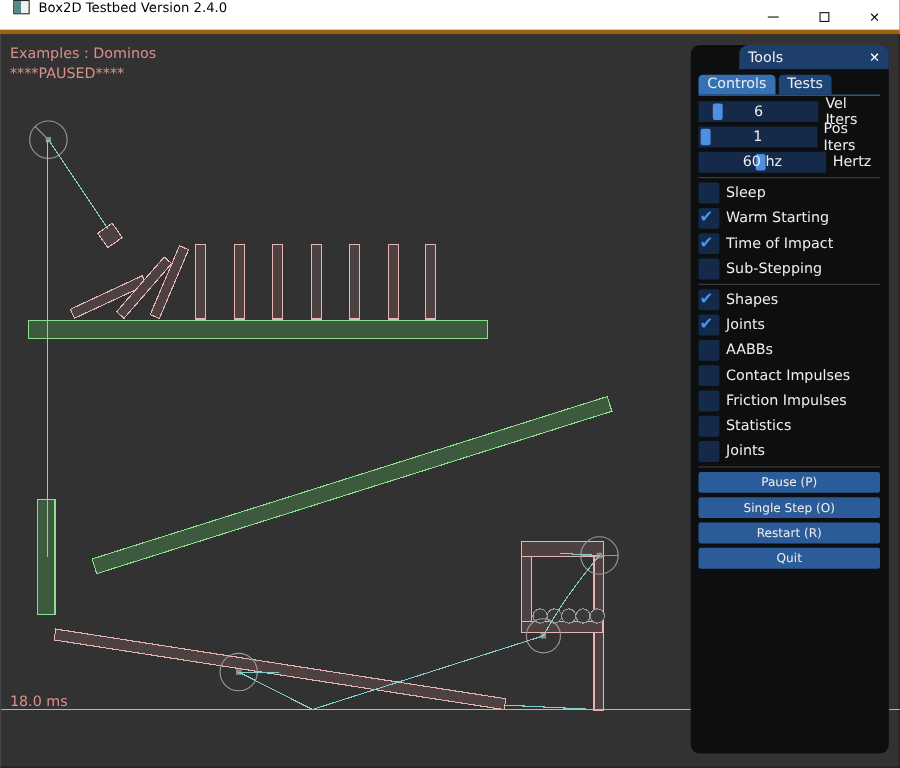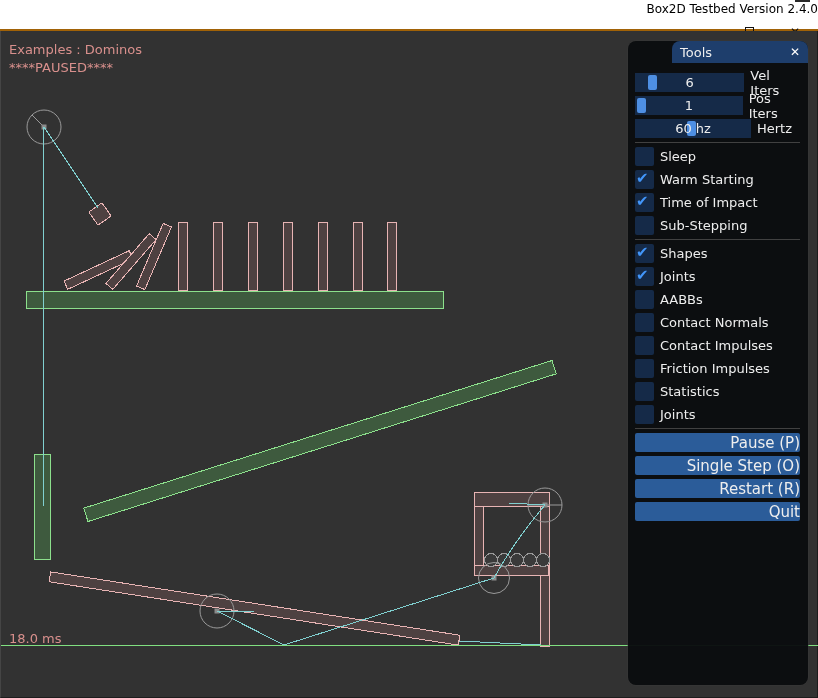--- a/index.html
+++ b/index.html
@@ -1,21 +1,21 @@
 <!DOCTYPE html>
 <html><head>
 <meta charset="utf-8">
 <style>
   * { margin:0; padding:0; box-sizing:border-box; }
   html,body { width:818px; height:698px; overflow:hidden; }
   body { font-family:"DejaVu Sans", sans-serif; background:#323232; position:relative; }
 
   
   .titlebar { position:absolute; top:0; left:0; width:818px; height:31px; background:#ffffff;
-              display:flex; align-items:flex-end; border-bottom:2px solid #a16207;flex-direction:column; }
+              display:flex; align-items:flex-start; border-bottom:4px solid #a16207; }
   .app-icon { width:15px; height:13px; margin-left:12px; margin-right:8px;
               border:1px solid #2a2a2a; background:linear-gradient(90deg,#4d8d8d 0 45%,#f2f2f2 45% 100%); }
   .title-text { font-size:12px; color:#000; }
   .caption-buttons { margin-left:auto; display:flex; height:31px; }
   .caption-btn { width:46px; height:31px; display:flex; align-items:center; justify-content:center;
                  font-size:13px; color:#111; cursor:pointer; }
   .min-glyph { display:block; width:10px; height:1px; background:#111; }
   .max-glyph { display:block; width:9px; height:9px; border:1px solid #111; }
   .close-glyph { font-size:12px; }
 
@@ -52,21 +52,21 @@
   .slider-value { position:absolute; left:0; top:0; width:100%; height:100%;
                   display:flex; align-items:center; justify-content:center; }
 
   .checkbox { position:relative; width:19px; height:19px; background:#152a48; border-radius:2px; flex:0 0 auto; }
   .checkbox .check { display:none; position:absolute; left:1px; top:-1px; color:#4296fa; font-size:15px; font-weight:bold; }
   .checkbox[data-checked="true"] .check { display:block; }
 
   .separator { height:1px; background:#414141; margin:4px 0 4px; }
 
   .btn { display:block; width:100%; height:19px; margin-bottom:4px; background:#2b5c99; border:none;
-         border-radius:2px; color:#eeeeee; font-family:inherit; font-size:15px; cursor:pointer;text-align:right; }
+         border-radius:2px; color:#eeeeee; font-family:inherit; font-size:11px; cursor:pointer; }
 </style>
 </head>
 <body>
 
 <div class="titlebar">
   <div class="app-icon"></div>
   <span class="title-text">Box2D Testbed Version 2.4.0</span>
   <div class="caption-buttons">
     <div class="caption-btn">
         <span class="min-glyph"></span>
@@ -171,20 +171,26 @@
   <div class="hud hud-ms">18.0 ms</div>
 </div>
 
 <div class="panel">
   <div class="panel-header">
     <span class="panel-title">Tools</span>
     <span class="panel-close">✕</span>
   </div>
   <div class="panel-body">
 
+    <div class="tabbar">
+
+        <div class="tab" data-active="true">Controls</div>
+
+        <div class="tab" data-active="false">Tests</div>
+      </div>
 
     <div class="rows">
 
         <div class="row">
           <div class="slider-track">
             <div class="slider-grab" style="left: 12%;"></div>
             <span class="slider-value">6</span>
           </div>
           <span class="row-label">Vel Iters</span>
         </div>
@@ -258,26 +264,20 @@
         </div>
 
         <div class="row">
           <div class="checkbox" data-checked="false">
             
           </div>
           <span class="row-label">AABBs</span>
         </div>
 
 
-        <div class="row">
-          <div class="checkbox" data-checked="false">
-            
-          </div>
-          <span class="row-label">Contact Normals</span>
-        </div>
 
         <div class="row">
           <div class="checkbox" data-checked="false">
             
           </div>
           <span class="row-label">Contact Impulses</span>
         </div>
 
         <div class="row">
           <div class="checkbox" data-checked="false">

